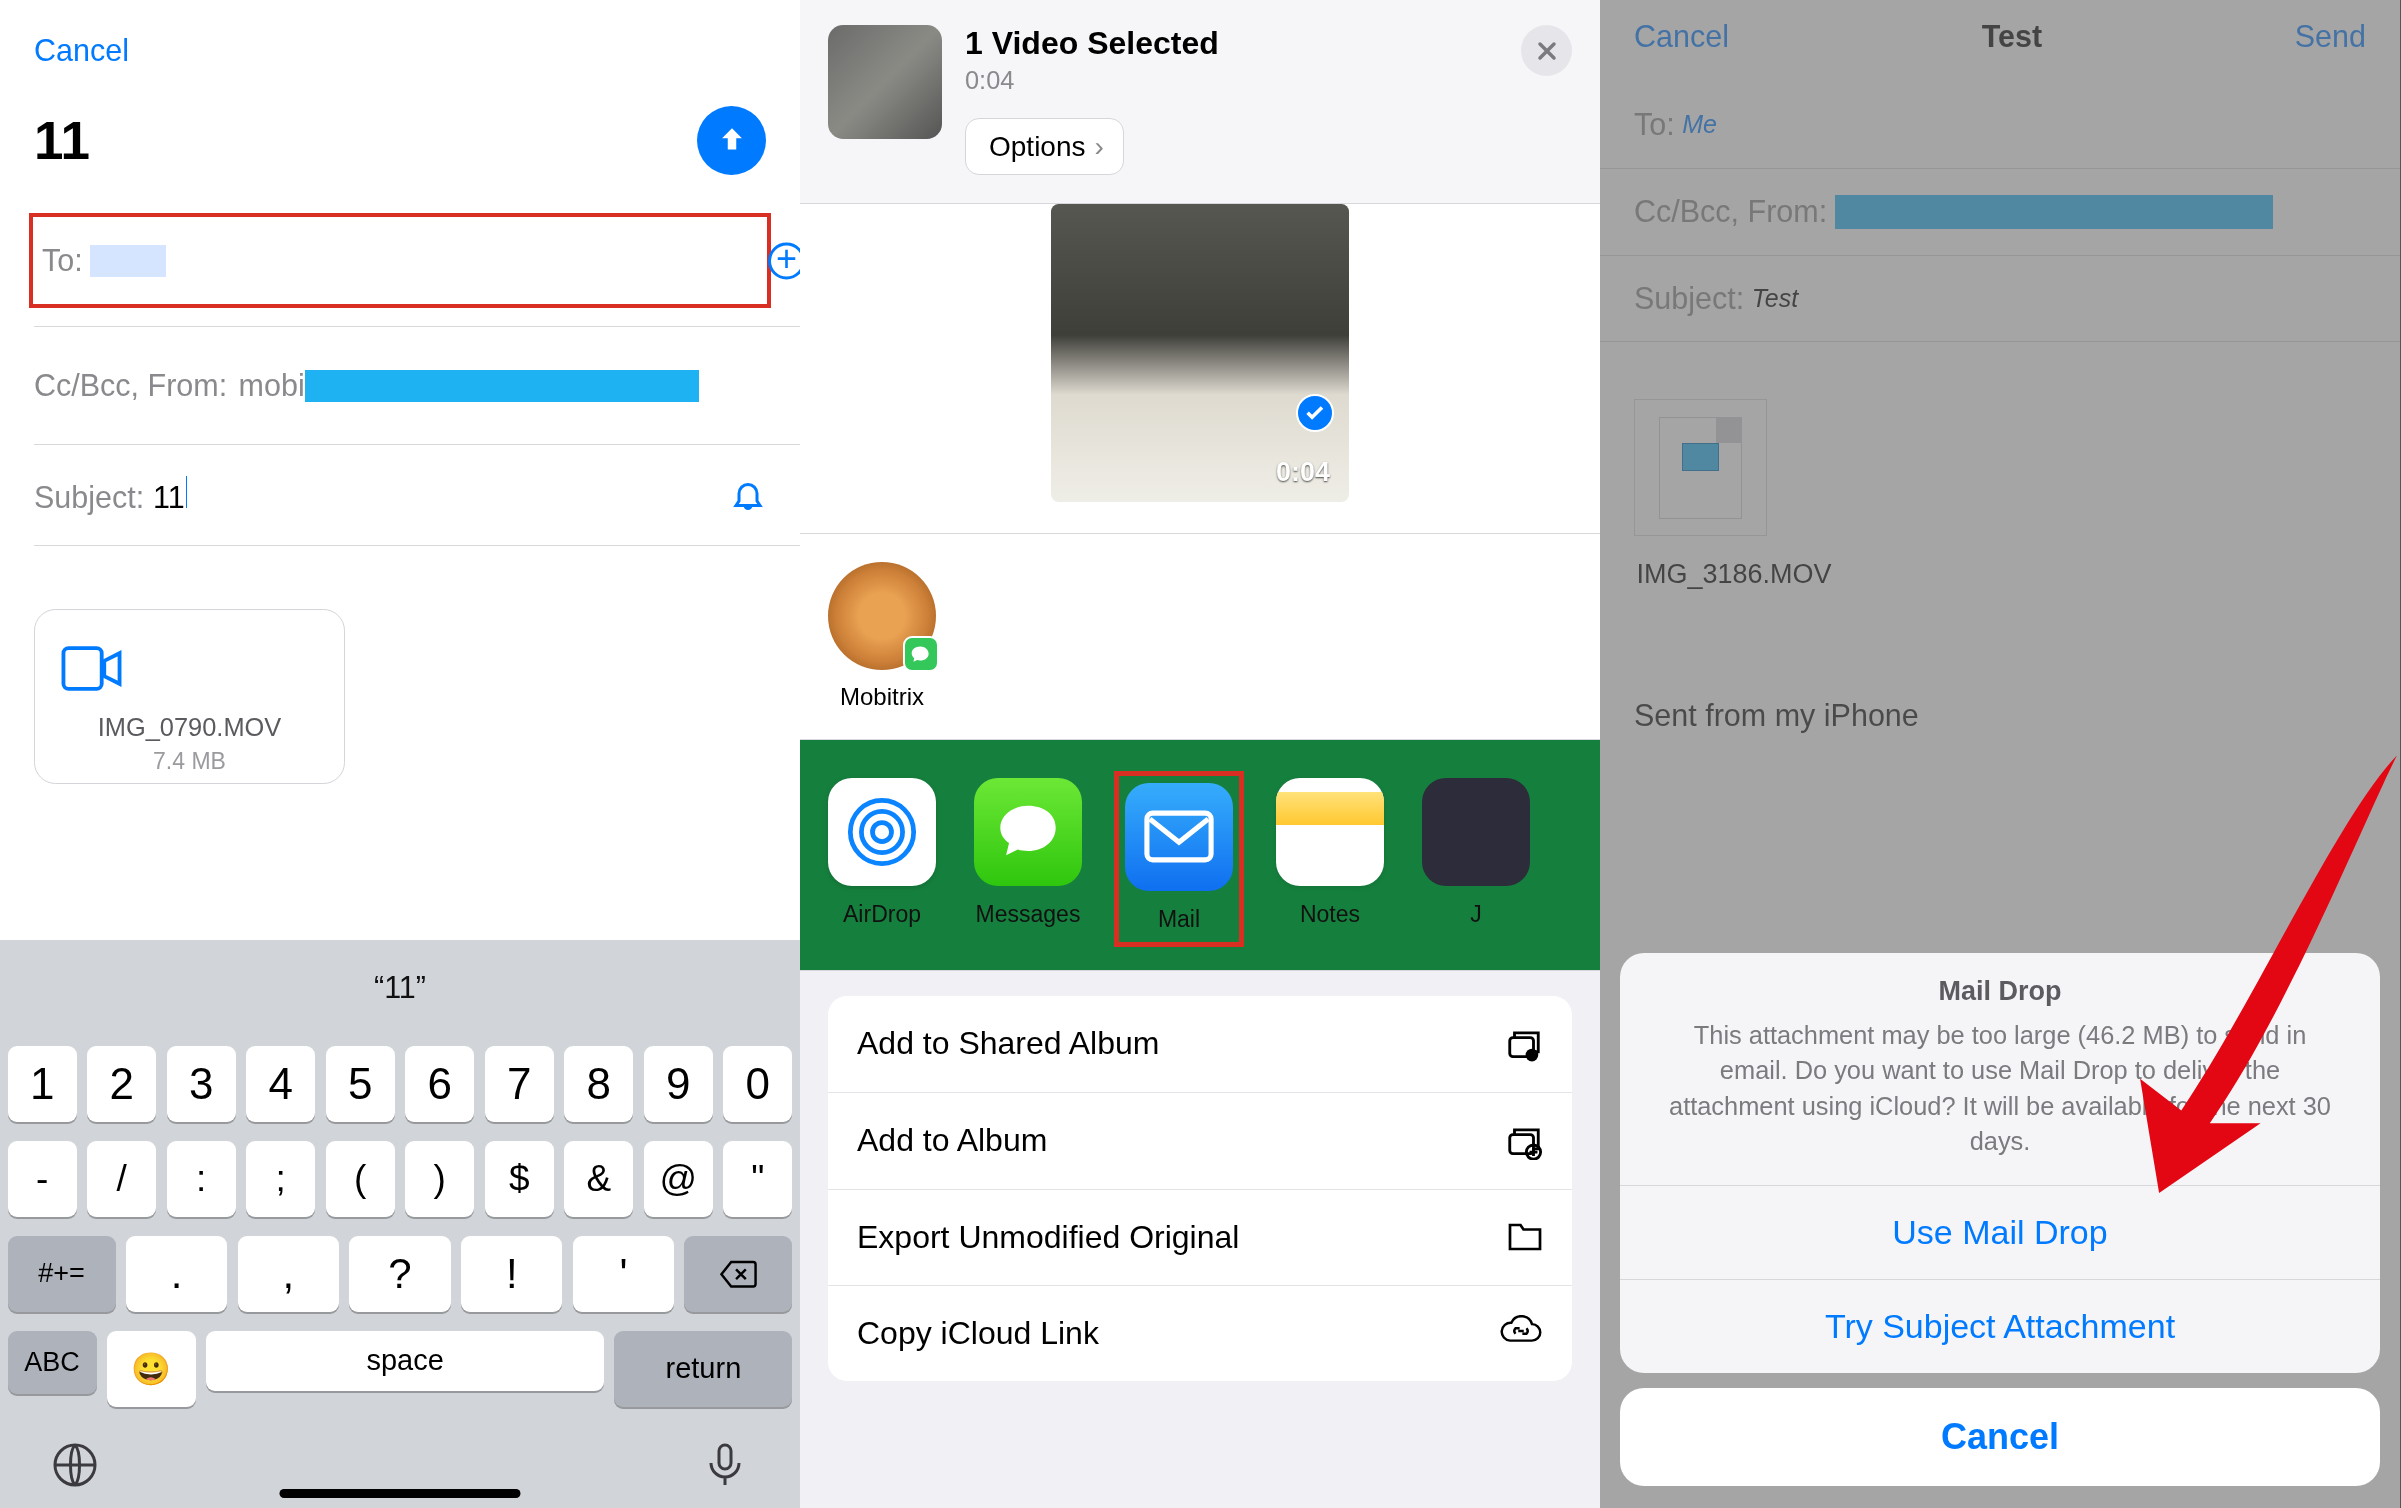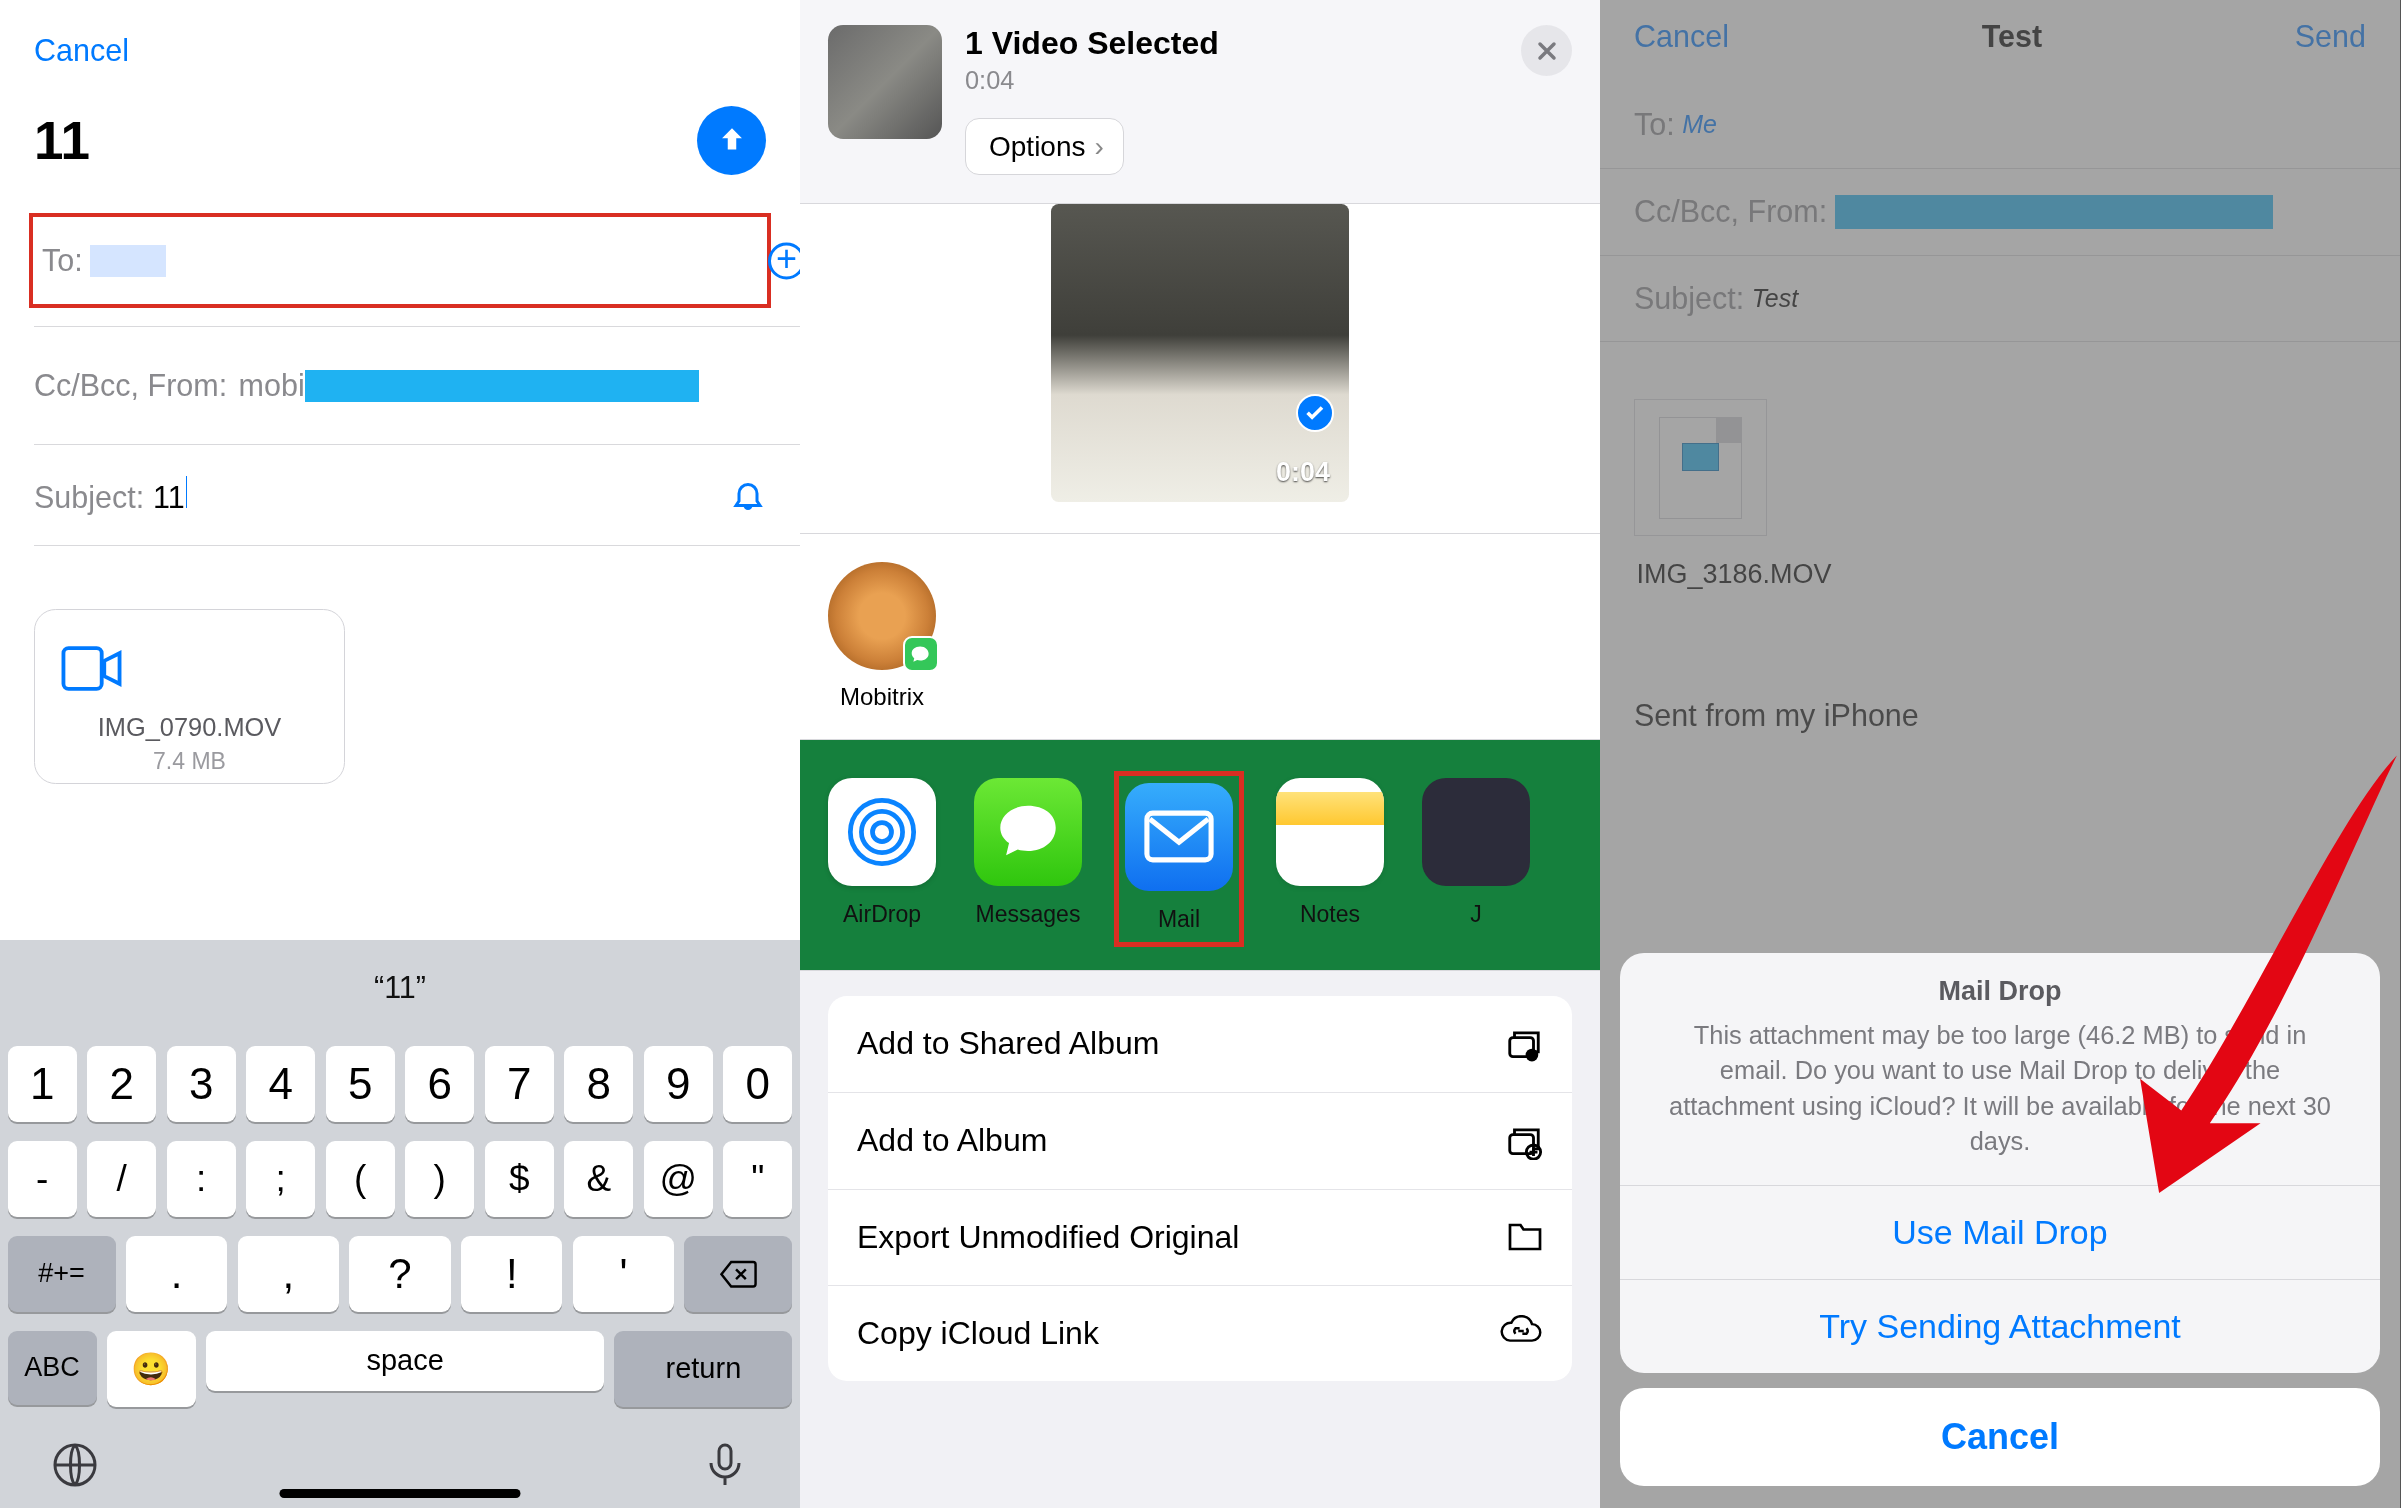--- a/index.html
+++ b/index.html
@@ -36,21 +36,21 @@
 .kb { position: absolute; bottom: 0; left: 0; right: 0; background: #d1d4d9; display:flex; flex-direction:column; }
 .kb-suggest { height: 94px; display: flex; align-items: center; justify-content: center; font-size: 30.5px; color: #111; }
 .kb-rows { padding: 11.4px 7.6px 0; }
 .kb-row { display: flex; gap: 10.2px; margin-bottom: 19px; justify-content: center; }
 .kb-key { background: #fff; border-radius: 9px; height: 76px; flex:1; display: flex; align-items: center; justify-content: center; font-size: 42px; color: #000; box-shadow: 0 1.9px 0 rgba(0,0,0,0.28); }
 .kb-key.dark { background: #aeb2bb; }
 .kb-key.num { font-size: 44px; }
 .kb-row.second .kb-key { font-size: 37px; }
 .kb-key.del { background:#aeb2bb; }
 .kb-row4 { display:flex; gap:10.2px; padding: 0 7.6px 19px; }
-.kb-abc { flex:0 0 89px; background:#aeb2bb; border-radius:9px; height:74px; display:flex; align-items:center; justify-content:center; font-size:27px; box-shadow:0 1.9px 0 rgba(0,0,0,.28); }
+.kb-abc { flex:0 0 89px; background:#aeb2bb; border-radius:9px; height:63px; display:flex; align-items:center; justify-content:center; font-size:27px; box-shadow:0 1.9px 0 rgba(0,0,0,.28); }
 .kb-emoji { flex:0 0 89px; background:#fff; border-radius:9px; height:76px; display:flex;align-items:center;justify-content:center; font-size:32px; box-shadow:0 1.9px 0 rgba(0,0,0,.28); }
 .kb-space { flex:1; background:#fff; border-radius:9px; height:60px; display:flex;align-items:center;justify-content:center; font-size:29px; box-shadow:0 1.9px 0 rgba(0,0,0,.28); }
 .kb-return { flex:0 0 178px; background:#aeb2bb; border-radius:9px; height:76px; display:flex;align-items:center;justify-content:center; font-size:29px; box-shadow:0 1.9px 0 rgba(0,0,0,.28); }
 .kb-bottom { display:flex; justify-content:space-between; padding: 15.2px 51px 19px; }
 .kb-home { position:absolute; bottom:10.2px; left:50%; transform:translateX(-50%); width:241px; height:9px; background:#000; border-radius:12.7px; }
 
 
 .s2 { background: #f1f1f5; }
 .s2-header { background:#f6f6f9; padding: 25.4px 28px 28px; display:flex; align-items:flex-start; gap:23px; border-bottom:1.3px solid #d8d8dc; }
 .s2-thumb { width: 114px; height: 114px; border-radius: 15.2px; background: linear-gradient(135deg,#6b6b6b 0%, #8a8a85 50%, #555 100%); }
@@ -383,21 +383,21 @@
       <div class="s3-sent">Sent from my iPhone</div>
     </div>
   </div>
   <div class="s3-dim"></div>
 
   <div class="s3-sheet">
     <div class="s3-dialog">
       <div class="s3-dialog-title">Mail Drop</div>
       <div class="s3-dialog-body">This attachment may be too large (46.2 MB) to send in email. Do you want to use Mail Drop to deliver the attachment using iCloud? It will be available for the next 30 days.</div>
       <div class="s3-opt">Use Mail Drop</div>
-      <div class="s3-opt">Try Sending Attachment</div>
+      <div class="s3-opt">Try Subject Attachment</div>
     </div>
     <div class="s3-cancel-sheet">Cancel</div>
   </div>
 
   <svg class="s3-arrow" width="355" height="444" viewBox="0 0 560 700">
     <path fill="#e30613" d="M540 20 L340 540 L280 480 L180 640 L140 480 L260 540 L200 480 Z" opacity="0"></path>
     <path fill="#e30613" d="M555 10 C500 120 380 420 260 590 L340 590 L180 700 L150 520 L215 570 C330 400 460 110 555 10 Z"></path>
   </svg>
 </div>
 

